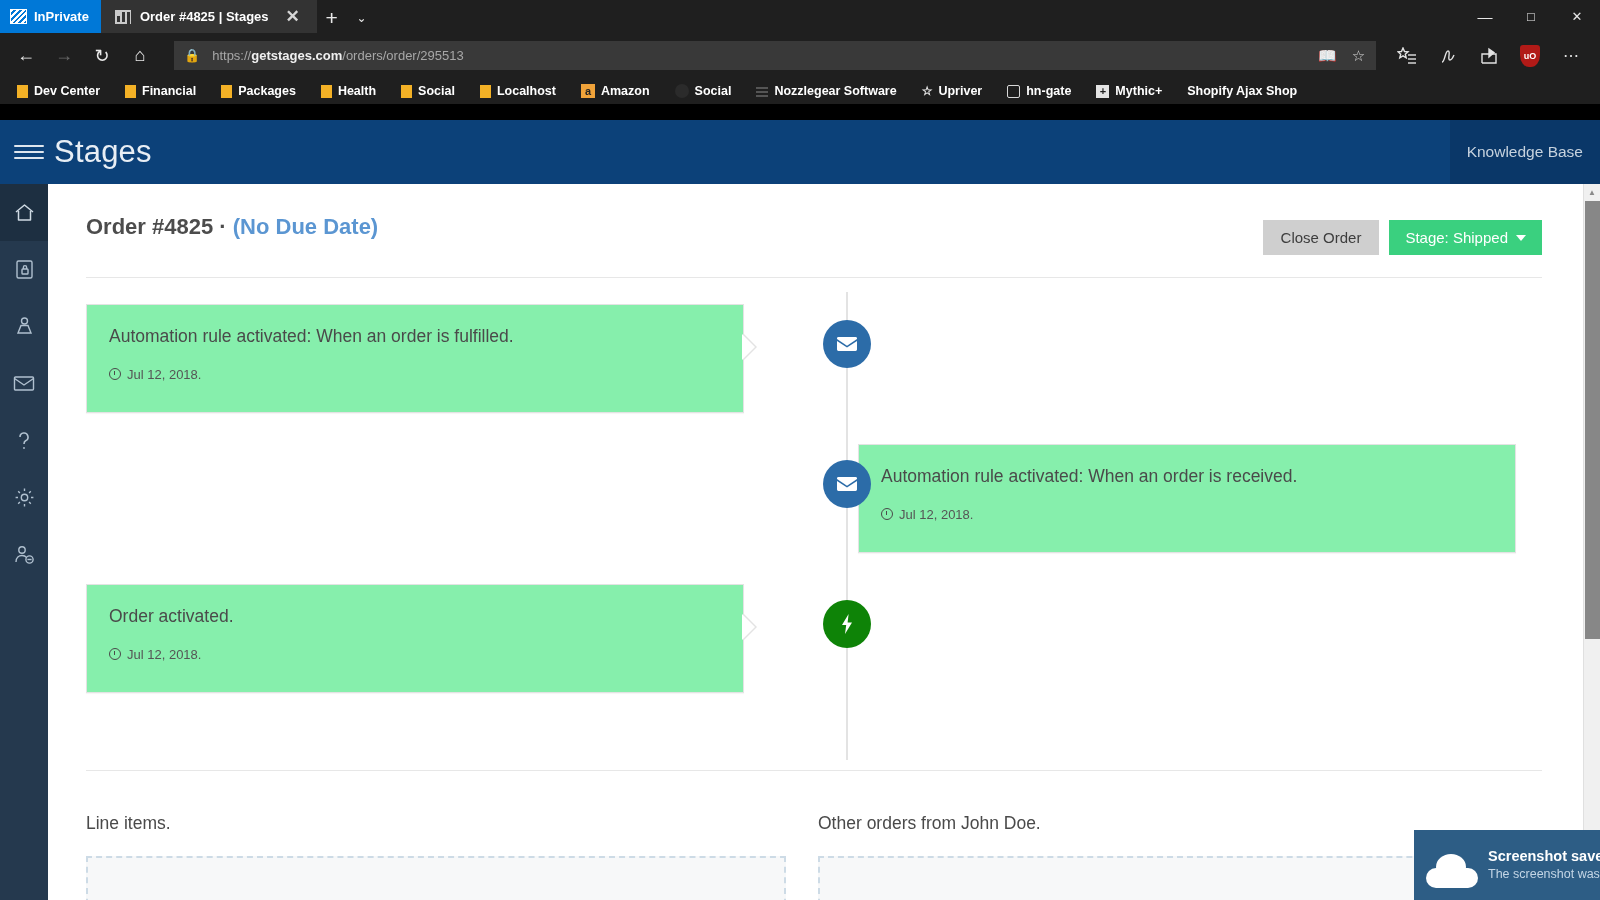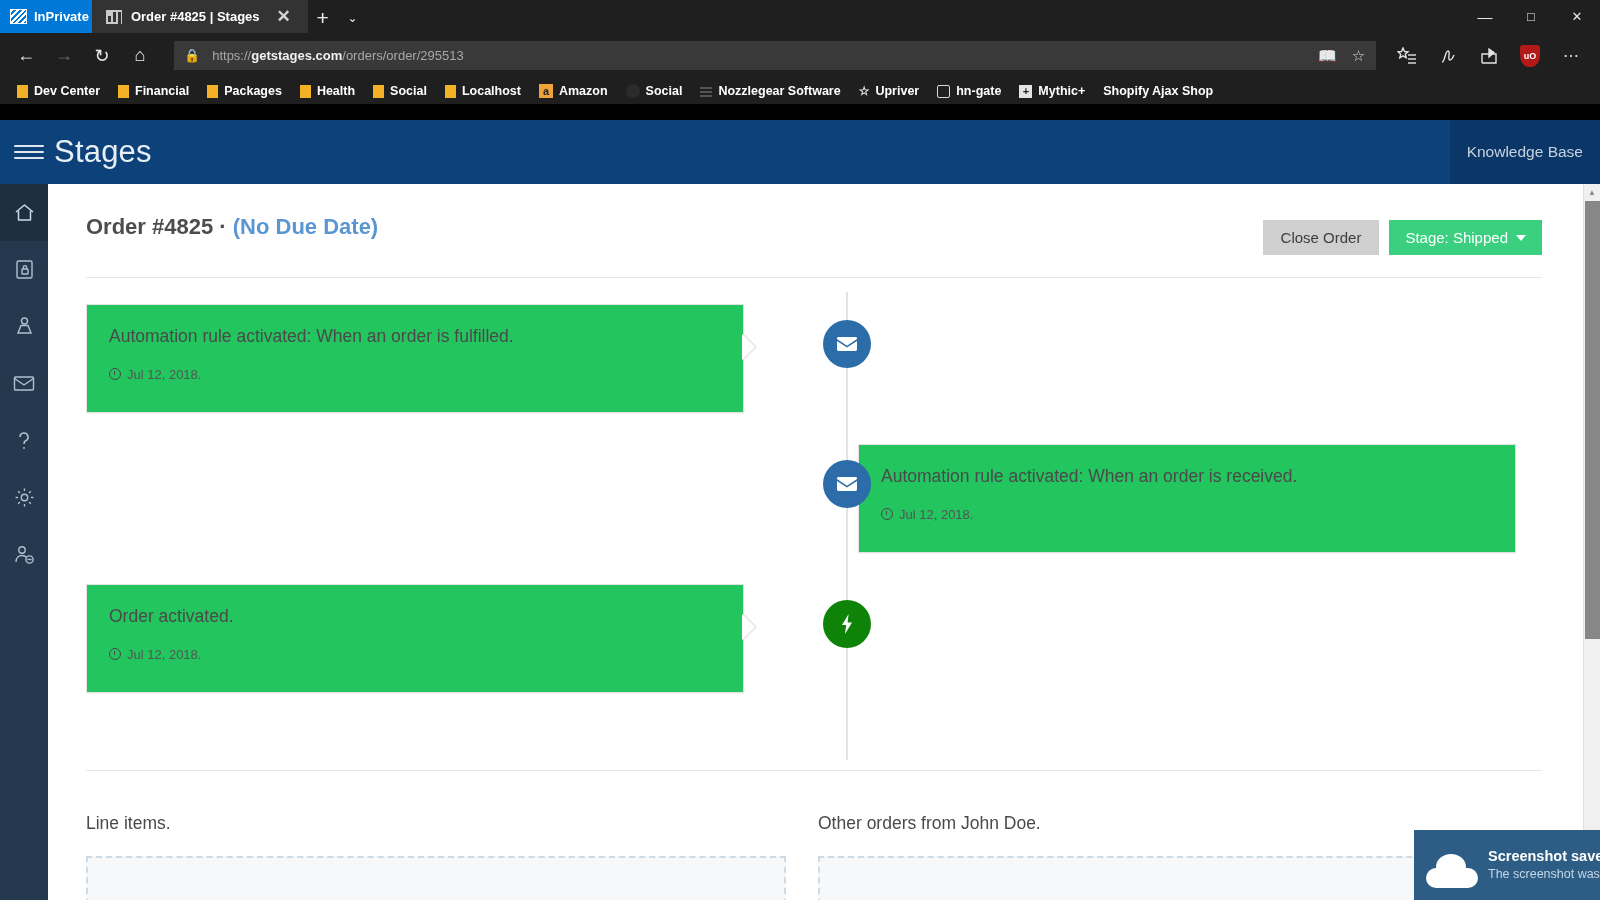--- a/index.html
+++ b/index.html
@@ -29,21 +29,21 @@
     align-items: flex-end;
     position: relative;
   }
   .inprivate-badge {
     height: 33px;
     background: #0078d7;
     color: #ffffff;
     display: flex;
     align-items: center;
     gap: 7px;
-    padding: 0 3px 0 10px;
+    padding: 0 12px 0 10px;
     font-size: 13px;
     font-weight: bold;
     justify-content: flex-end;
   }
   .inprivate-glyph {
     width: 17px; height: 15px;
     background:
       repeating-linear-gradient(135deg, #ffffff 0 2px, #0078d7 2px 4px);
     border: 1px solid #ffffff;
   }
@@ -176,21 +176,21 @@
     display: flex; align-items: center; justify-content: center;
   }
 
   
   .bookmarks {
     height: 26px;
     background: #1f1f1f;
     display: flex;
     align-items: center;
     padding-left: 8px;
-    gap: 0px;
+    gap: 7px;
   }
   .bm {
     display: flex;
     align-items: center;
     gap: 6px;
     padding: 0 9px;
     height: 24px;
     color: #ffffff;
     font-size: 12.5px;
     font-weight: bold;
@@ -401,21 +401,21 @@
     align-items: center;
     justify-content: center;
     color: #ffffff;
     z-index: 3;
   }
   .badge.mail { background: #2c6ca8; }
   .badge.bolt { background: #0e8307; }
 
   .tlcard {
     position: relative;
-    background: #22c55e;
+    background: #86efac;
     border: 1px solid #e3e3e3;
     padding: 20px 22px 30px 22px;
     box-shadow: 0 1px 1px rgba(0,0,0,0.035);
   }
   .tlcard .msg {
     font-size: 17.5px;
     color: #4a4a4a;
     line-height: 1.35;
   }
   .tlcard .meta {

